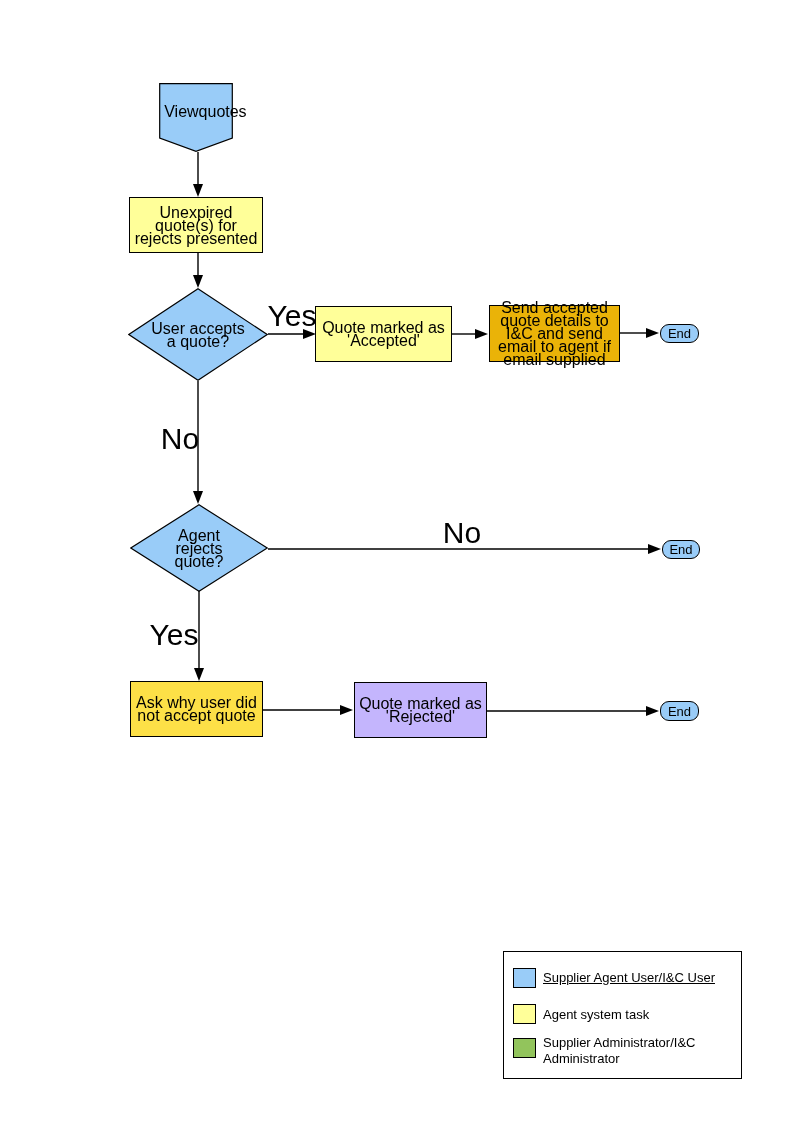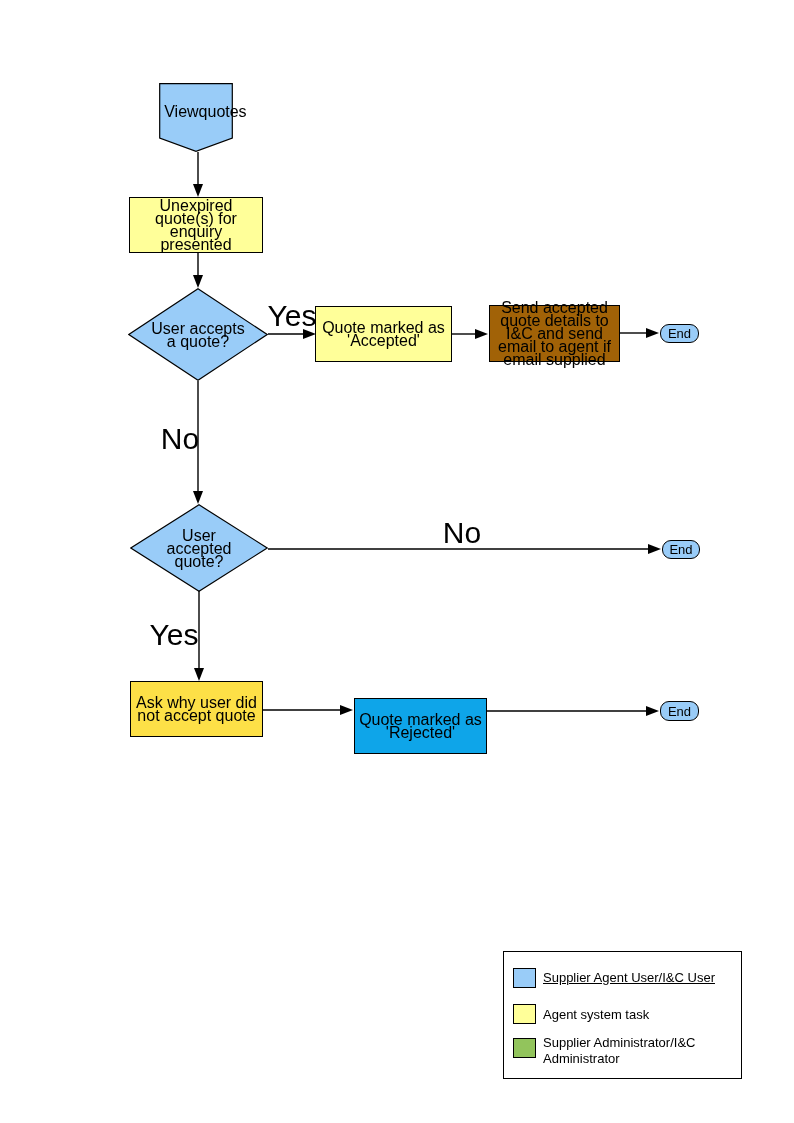--- a/index.html
+++ b/index.html
@@ -52,58 +52,58 @@
   </svg>
 
   <div class="node shape-node" style="left:159px;top:83px;width:74px;height:69px;">
     <svg width="74" height="69" viewBox="0 0 74 69">
       <polygon points="0.7,0.7 73.3,0.7 73.3,55 37,68.3 0.7,55" stroke="#000" stroke-width="1.2" fill="#99CCF8"></polygon>
     </svg>
     <span class="lbl" style="margin-bottom:12px;">Viewquotes</span>
   </div>
 
   <div class="node task" style="left: 129px; top: 197px; width: 134px; height: 56px; background-color: rgb(255, 255, 153);">
-    <span>Unexpired quote(s) for enquiry presented</span>
+    <span>Unexpired quote(s) for rejects presented</span>
   </div>
 
   <div class="node shape-node" style="left:128px;top:288px;width:140px;height:93px;">
     <svg width="140" height="93" viewBox="0 0 140 93">
       <polygon points="70,0.8 139.2,46.5 70,92.2 0.8,46.5" stroke="#000" stroke-width="1.2" fill="#99CCF8"></polygon>
     </svg>
     <span class="lbl" style="width:72%;">User accepts a quote?</span>
   </div>
 
   <div class="node task" style="left: 315px; top: 306px; width: 137px; height: 56px; background-color: rgb(255, 255, 153);">
     <span>Quote marked as 'Accepted'</span>
   </div>
 
-  <div class="node task" style="left: 489px; top: 305px; width: 131px; height: 57px; background-color: #a16207;">
+  <div class="node task" style="left: 489px; top: 305px; width: 131px; height: 57px; background-color: #eab308;">
     <span>Send accepted quote details to I&amp;C and send email to agent if email supplied</span>
   </div>
 
   <div class="node endcap" style="left: 660px; top: 324px; width: 39px; height: 19px; background-color: rgb(153, 204, 248);">
     <span>End</span>
   </div>
 
   <div class="node shape-node" style="left:130px;top:504px;width:138px;height:88px;">
     <svg width="138" height="88" viewBox="0 0 138 88">
       <polygon points="69,0.8 137.2,44 69,87.2 0.8,44" stroke="#000" stroke-width="1.2" fill="#99CCF8"></polygon>
     </svg>
-    <span class="lbl" style="width:64%;">User accepted quote?</span>
+    <span class="lbl" style="width:64%;">Agent rejects quote?</span>
   </div>
 
   <div class="node endcap" style="left: 662px; top: 540px; width: 38px; height: 19px; background-color: rgb(153, 204, 248);">
     <span>End</span>
   </div>
 
   <div class="node task" style="left: 130px; top: 681px; width: 133px; height: 56px; background-color: #fde047;">
     <span>Ask why user did not accept quote</span>
   </div>
 
-  <div class="node task" style="left: 354px; top: 698px; width: 133px; height: 56px; background-color: #0ea5e9;">
+  <div class="node task" style="left: 354px; top: 682px; width: 133px; height: 56px; background-color: #c4b5fd;">
     <span>Quote marked as 'Rejected'</span>
   </div>
 
   <div class="node endcap" style="left: 660px; top: 701px; width: 39px; height: 20px; background-color: rgb(153, 204, 248);">
     <span>End</span>
   </div>
 
   <div class="edge-label" style="left:266px;top:304px;width:52px;">Yes</div>
   <div class="edge-label" style="left:158px;top:427px;width:44px;">No</div>
   <div class="edge-label" style="left:440px;top:521px;width:44px;">No</div>

